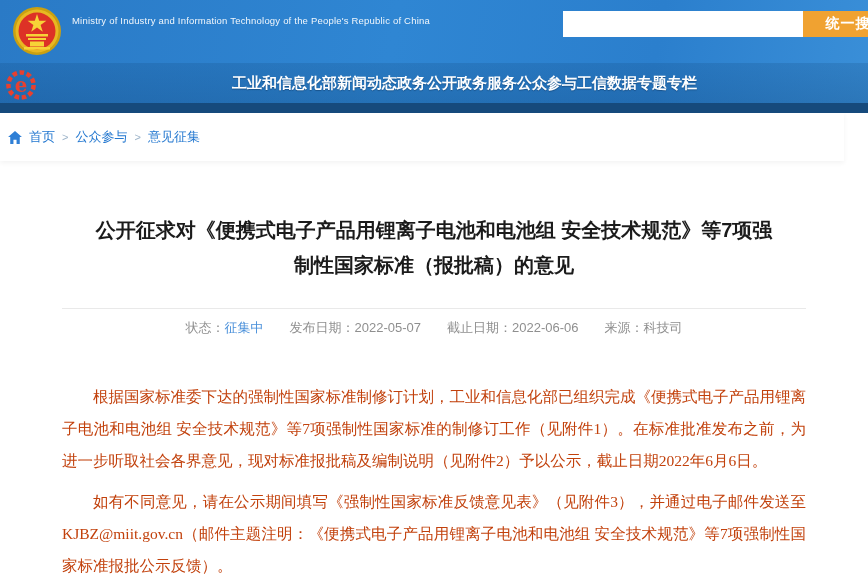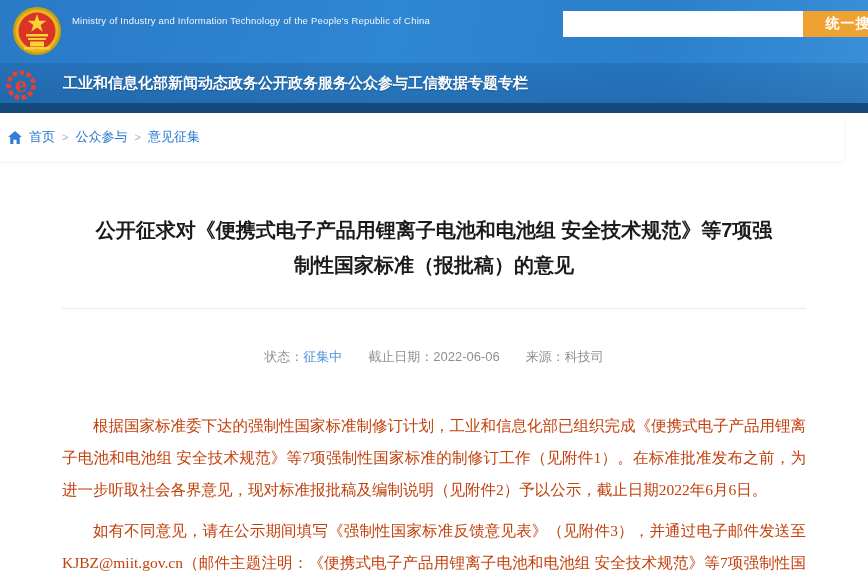--- a/index.html
+++ b/index.html
@@ -23,39 +23,39 @@
   .quick-links { position:absolute; left:562px; top:40px; display:flex; gap:13px; }
   .quick-links span { color:#fff; font-size:13px; cursor:pointer;
     text-shadow:0 1px 1px rgba(0,40,80,.3); white-space:nowrap; }
 
   .nav-band { position:absolute; left:0; bottom:0; width:100%; height:50px;
     background:linear-gradient(180deg,rgba(12,62,112,.18),rgba(12,62,112,.32)); }
   .nav-dark-strip { position:absolute; left:0; bottom:0; width:100%; height:10px;
     background:linear-gradient(180deg,#1b5astrip,#133f6c); background:#164a7c; }
   .miit-logo { position:absolute; left:3px; top:4px; width:36px; height:36px; }
   .nav-items { position:absolute; left:63px; top:0; width:803px; height:40px;
-    display:flex; justify-content:flex-start; align-items:center; }
+    display:flex; justify-content:center; align-items:center; }
   .nav-items span { color:#fff; font-size:15px; font-weight:600; white-space:nowrap;
     cursor:pointer; text-shadow:0 1px 1px rgba(0,30,60,.35); }
 
   
   .breadcrumb-bar { width:844px; height:48px; background:#fff;
     box-shadow:0 2px 5px rgba(0,0,0,.05); display:flex; align-items:center; padding-left:8px; }
   .breadcrumb { display:flex; align-items:center; gap:7px; font-size:13px; }
   .breadcrumb .crumb { color:#2478d0; cursor:pointer; }
   .breadcrumb .sep { color:#9db4c9; font-size:11px; }
   .home-icon { width:14px; height:13px; display:inline-block; }
 
   
   .content { padding:0 62px; }
   .article-title { margin-top:52px; padding:0 24px; text-align:center;
     font-size:20px; line-height:35px; font-weight:700; color:#1b1b1b;
     font-family:"Liberation Sans","DejaVu Sans",sans-serif; }
   .divider { border:none; border-top:1px solid #e9e9e9; margin-top:25px; }
-  .meta-row { margin-top:39px; display:flex; justify-content:center; gap:26px;
+  .meta-row { margin-top:10px; display:flex; justify-content:center; gap:26px;
     font-size:13px; color:#8f8f8f; }
   .meta-row .pair { white-space:nowrap; }
   .meta-row .val { color:#8f8f8f; }
   .meta-row .val.status { color:#4a90da; }
   .article-body { margin-top:44px; font-family:"Liberation Serif","DejaVu Serif",serif;
     color:#c2410c; font-size:15.5px; line-height:32px; }
   .article-body p { text-indent:2em; text-align:justify; margin-bottom:9px; }
 </style>
 </head>
 <body>
@@ -112,20 +112,21 @@
   </div>
 </div>
 
 <div class="content">
   <h2 class="article-title">公开征求对《便携式电子产品用锂离子电池和电池组 安全技术规范》等7项强制性国家标准（报批稿）的意见</h2>
 
   <hr class="divider">
 
   <div class="meta-row">
     <span class="pair"><span>状态：</span><span class="val status">征集中</span></span>
+    <span class="pair"><span>发布日期：</span><span class="val">2022-05-07</span></span>
     <span class="pair"><span>截止日期：</span><span class="val">2022-06-06</span></span>
     <span class="pair"><span>来源：</span><span class="val">科技司</span></span>
   </div>
 
   <div class="article-body">
     <p>根据国家标准委下达的强制性国家标准制修订计划，工业和信息化部已组织完成《便携式电子产品用锂离子电池和电池组 安全技术规范》等7项强制性国家标准的制修订工作（见附件1）。在标准批准发布之前，为进一步听取社会各界意见，现对标准报批稿及编制说明（见附件2）予以公示，截止日期2022年6月6日。</p>
     <p>如有不同意见，请在公示期间填写《强制性国家标准反馈意见表》（见附件3），并通过电子邮件发送至KJBZ@miit.gov.cn（邮件主题注明：《便携式电子产品用锂离子电池和电池组 安全技术规范》等7项强制性国家标准报批公示反馈）。</p>
 
   </div>
 </div>

